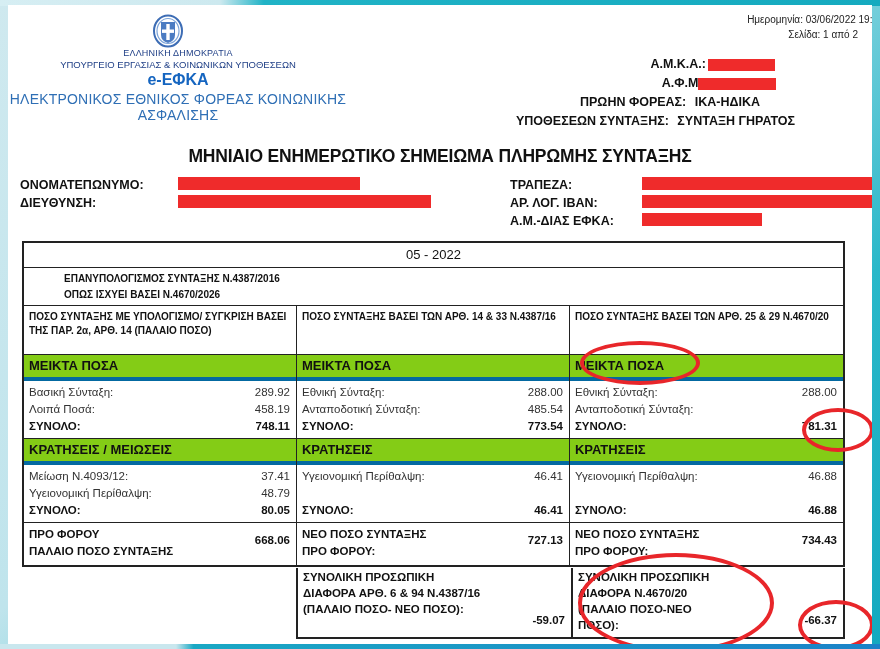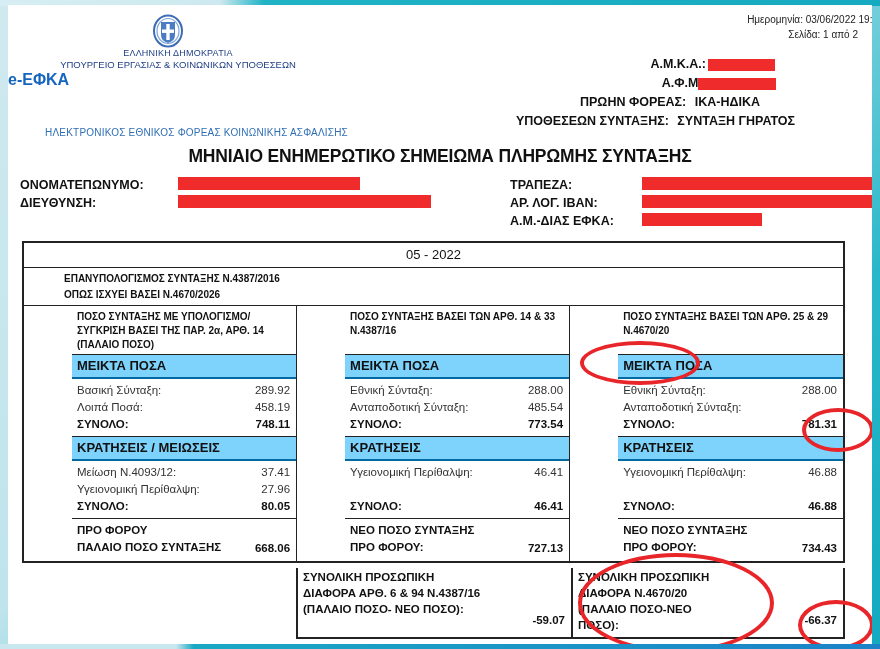--- a/index.html
+++ b/index.html
@@ -15,48 +15,48 @@
   .sheet {
     position: absolute; left: 8px; top: 5px; width: 864px; height: 639px;
     background: #ffffff; overflow: hidden;
   }
   
   .logo { position: absolute; left: 144px; top: 9px; width: 32px; height: 34px; }
   .org1 { position: absolute; left: 0; width: 340px; text-align: center; top: 43px;
     font-size: 9px; color: #1f3f86; letter-spacing: 0.2px; }
   .org2 { position: absolute; left: 0; width: 340px; text-align: center; top: 54px;
     font-size: 9.5px; color: #1f3f86; }
-  .brand { position: absolute; left: 0; width: 340px; text-align: left; top: 66px;
+  .brand { position: absolute; left: 0; width: 340px; text-align: center; top: 66px;
     font-size: 16px; font-weight: bold; color: #1565c0; }
-  .org3 { position: absolute; left: 0; width: 340px; text-align: right; top: 86px;
-    font-size: 10px; color: #2f6fb5; letter-spacing: 0.2px; margin-top: 36px; }
+  .org3 { position: absolute; left: 0; width: 340px; text-align: center; top: 86px;
+    font-size: 14px; color: #2f6fb5; letter-spacing: 0.2px; }
   
   .date { position: absolute; right: -6px; top: 9px; font-size: 10px; color: #222; white-space: nowrap; }
   .page { position: absolute; right: 14px; top: 24px; font-size: 10px; color: #222; }
   .idrow { position: absolute; font-size: 12.5px; font-weight: bold; color: #111; white-space: nowrap; }
   .idlabel { position: absolute; text-align: right; }
   .redbar { position: absolute; background: #ef2b2b; height: 12px; }
   .doctitle { position: absolute; left: 0; width: 864px; text-align: center; top: 141px;
     font-size: 17.5px; font-weight: bold; color: #111; letter-spacing: -0.2px; }
   .plabel { position: absolute; font-size: 12.5px; font-weight: bold; color: #111; }
   
   .tbl { position: absolute; left: 14px; top: 236px; width: 823px; border: 2px solid #222; box-sizing: border-box; }
   .period { height: 24px; border-bottom: 1px solid #222; text-align: center; font-size: 13px; line-height: 24px; color: #111; }
   .recalc { height: 38px; border-bottom: 1px solid #222; text-align: left; font-size: 10px; font-weight: bold; color: #111; padding-top: 3px; box-sizing: border-box; line-height: 16px; padding-left: 40px; }
   .cols { display: flex; }
-  .col { width: 33.333%; box-sizing: border-box; border-right: 1px solid #222; margin-left: 48px; }
+  .col { width: 33.333%; box-sizing: border-box; border-right: 1px solid #222; }
   .col:last-child { border-right: none; }
   .colhead { height: 49px; font-size: 10px; font-weight: bold; padding: 4px 5px; box-sizing: border-box; line-height: 14px; color: #111; border-bottom: 1px solid #222; }
-  .sect { height: 22px; background: #7dd3fc; font-size: 13px; font-weight: bold; line-height: 22px; padding-left: 5px; border-bottom: 2px solid #0369a1; color: #111; }
+  .sect { height: 22px; background: #84cc16; font-size: 13px; font-weight: bold; line-height: 22px; padding-left: 5px; border-bottom: 4px solid #0369a1; color: #111; }
   .rows { padding: 3px 0; border-bottom: 1px solid #222; }
   .row { display: flex; justify-content: space-between; font-size: 11.5px; height: 17px; line-height: 17px; padding: 0 6px 0 5px; color: #333; }
   .row.total { font-weight: bold; color: #111; }
   .row.blank { visibility: hidden; }
   .final { height: 42px; font-size: 11.5px; font-weight: bold; padding: 3px 6px 0 5px; box-sizing: border-box; line-height: 17px; display: flex; justify-content: space-between; color: #111; }
-  .final .v { align-self: flex-end; padding-bottom: 4px; }
+  .final .v { align-self: flex-end; padding-bottom: 16px; }
   .diff { position: absolute; top: 0; height: 71px; border: 2px solid #222; border-top: none; box-sizing: border-box; font-size: 11.5px; font-weight: bold; padding: 1px 6px 0 5px; line-height: 16px; color: #111; }
   .diff .v { position: absolute; right: 6px; bottom: 9px; }
   .ring { position: absolute; border: 4px solid #e8262a; border-radius: 50%; box-sizing: border-box; pointer-events: none; }
 </style>
 </head>
 <body>
 
 <div class="topbar"></div>
 
 <div class="sheet">
@@ -135,21 +135,21 @@
             </div>
         </div>
         <div class="sect">ΚΡΑΤΗΣΕΙΣ / ΜΕΙΩΣΕΙΣ</div>
         <div class="rows">
           <div class="row">
               <span>Μείωση Ν.4093/12:</span>
               <span>37.41</span>
             </div>
           <div class="row">
               <span>Υγειονομική Περίθαλψη:</span>
-              <span>27.96</span>
+              <span>48.79</span>
             </div>
           <div class="row total">
               <span>ΣΥΝΟΛΟ:</span>
               <span>80.05</span>
             </div>
         </div>
         <div class="final">
           <div>
               <div>ΠΡΟ ΦΟΡΟΥ</div>
               <div>ΠΑΛΑΙΟ ΠΟΣΟ ΣΥΝΤΑΞΗΣ</div>

